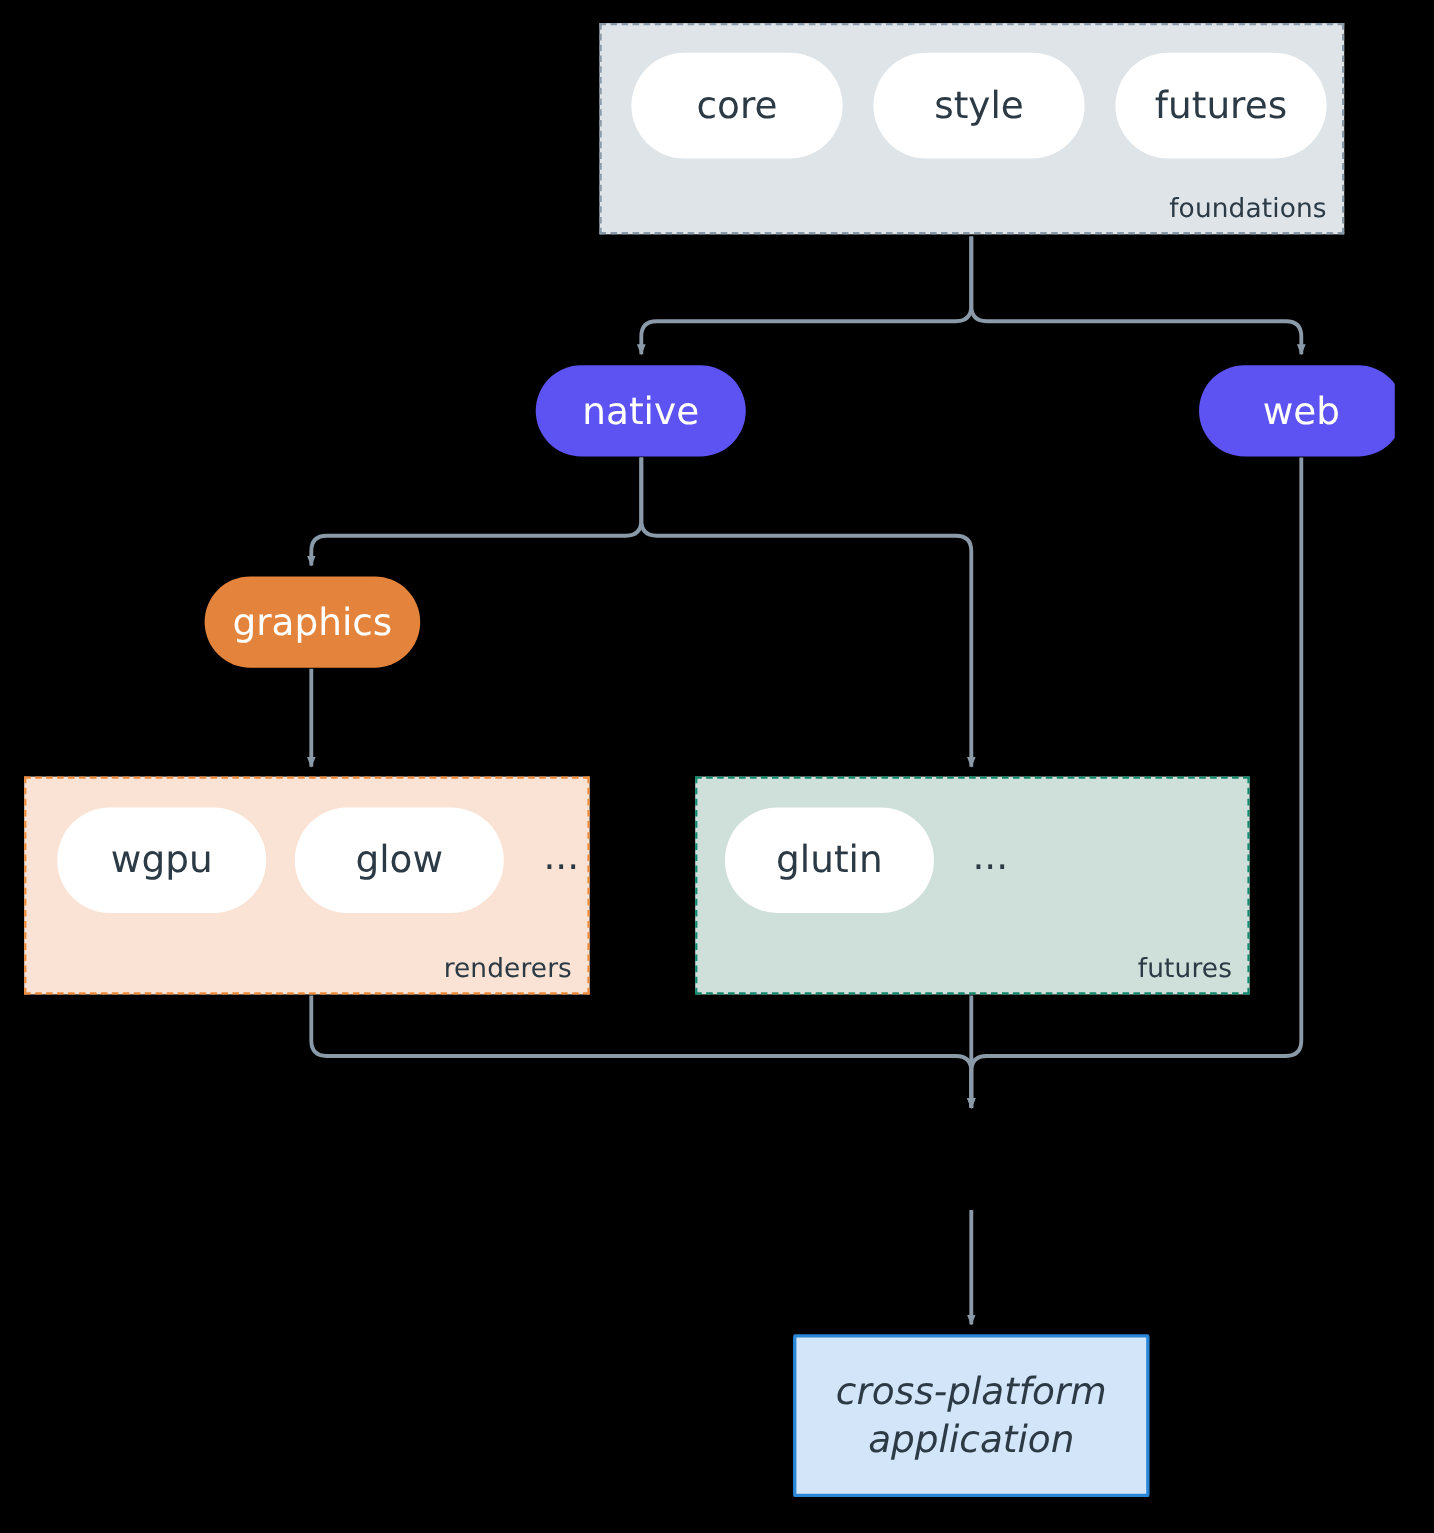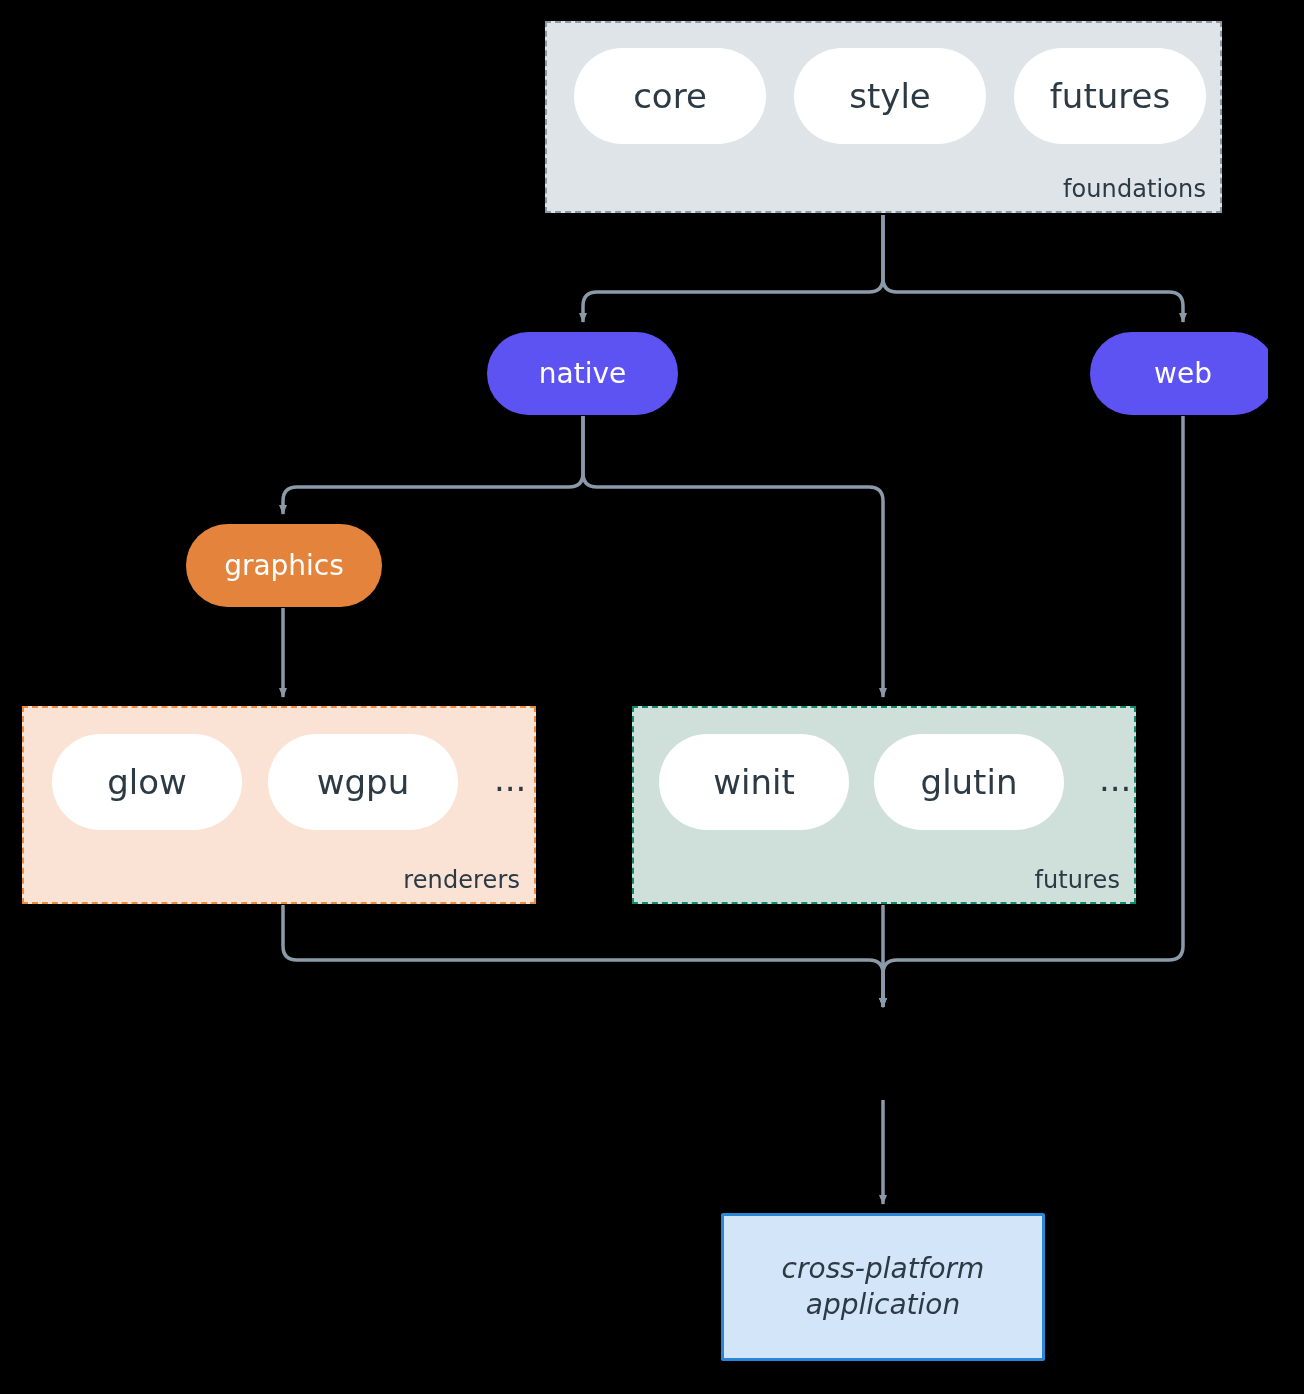--- a/index.html
+++ b/index.html
@@ -119,21 +119,21 @@
   }
 
   
   .node {
     position: absolute;
     display: flex;
     align-items: center;
     justify-content: center;
     box-sizing: border-box;
     color: #ffffff;
-    font-size: 28px;
+    font-size: 34px;
   }
   .node-pill { border-radius: 999px; }
 
   #node-native {
     left: 487px;
     top: 332px;
     width: 191px;
     height: 83px;
     background: #5d53f2;
   }
@@ -210,30 +210,29 @@
     <div class="cluster-items">
       <div class="pill-white">core</div>
       <div class="pill-white">style</div>
       <div class="pill-white">futures</div>
     </div>
     <div class="cluster-label">foundations</div>
   </div>
 
   <div class="cluster" id="cluster-renderers">
     <div class="cluster-items">
+      <div class="pill-white">wgpu</div>
       <div class="pill-white">glow</div>
-      <div class="pill-white">wgpu</div>
       <div class="ellipsis">...</div>
     </div>
     <div class="cluster-label">renderers</div>
   </div>
 
   <div class="cluster" id="cluster-shells">
     <div class="cluster-items">
-      <div class="pill-white">winit</div>
       <div class="pill-white">glutin</div>
       <div class="ellipsis">...</div>
     </div>
     <div class="cluster-label">futures</div>
   </div>
 
   <div class="node node-pill" id="node-native">native</div>
 
   <div class="node node-pill" id="node-web">web</div>
 

